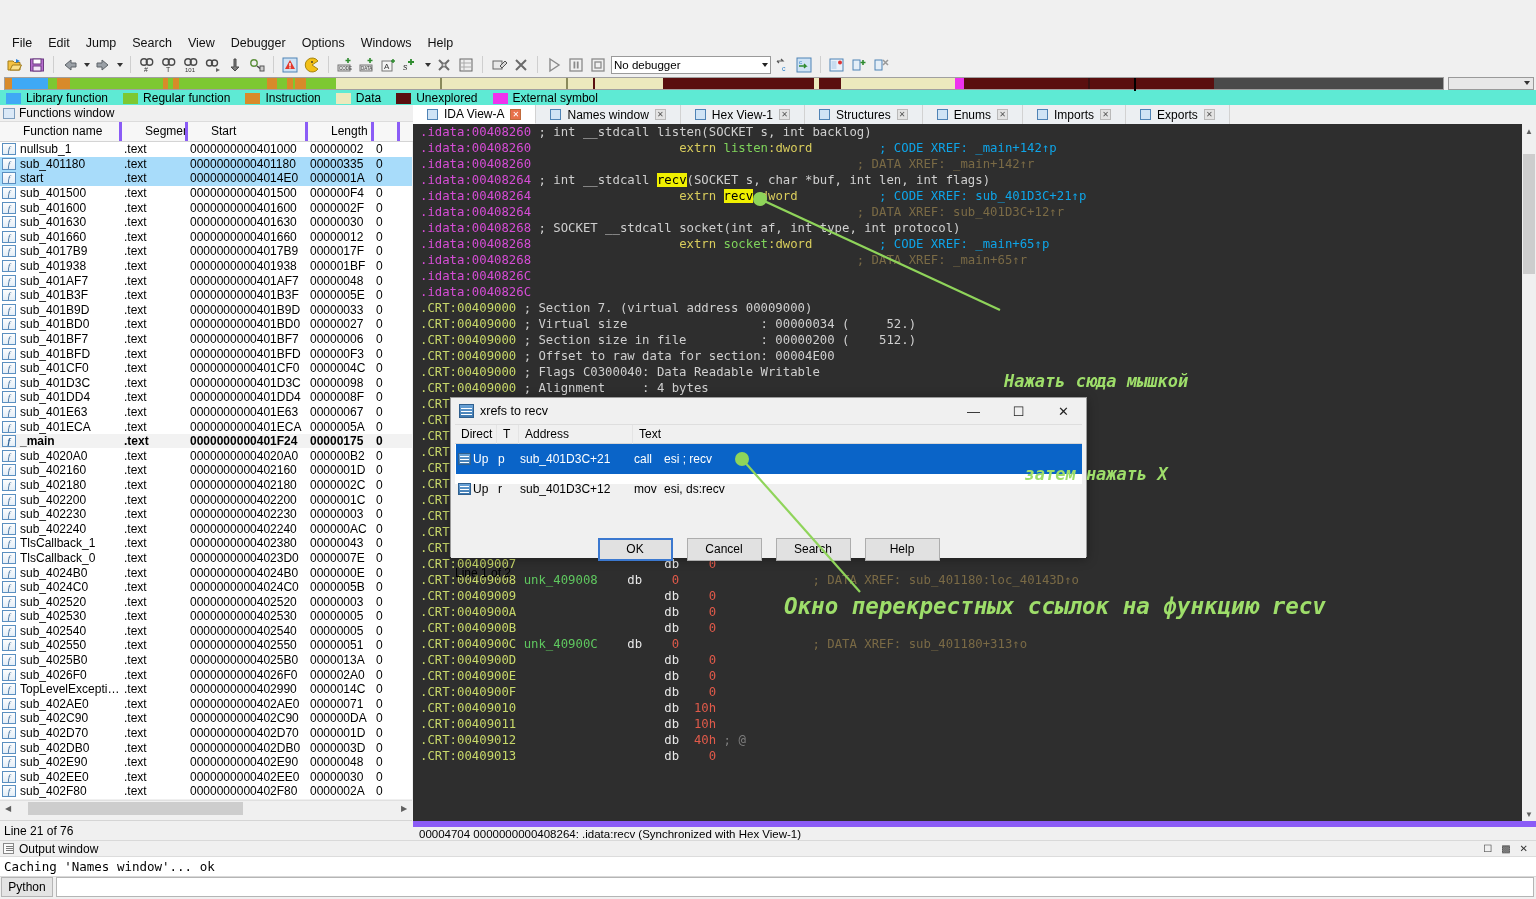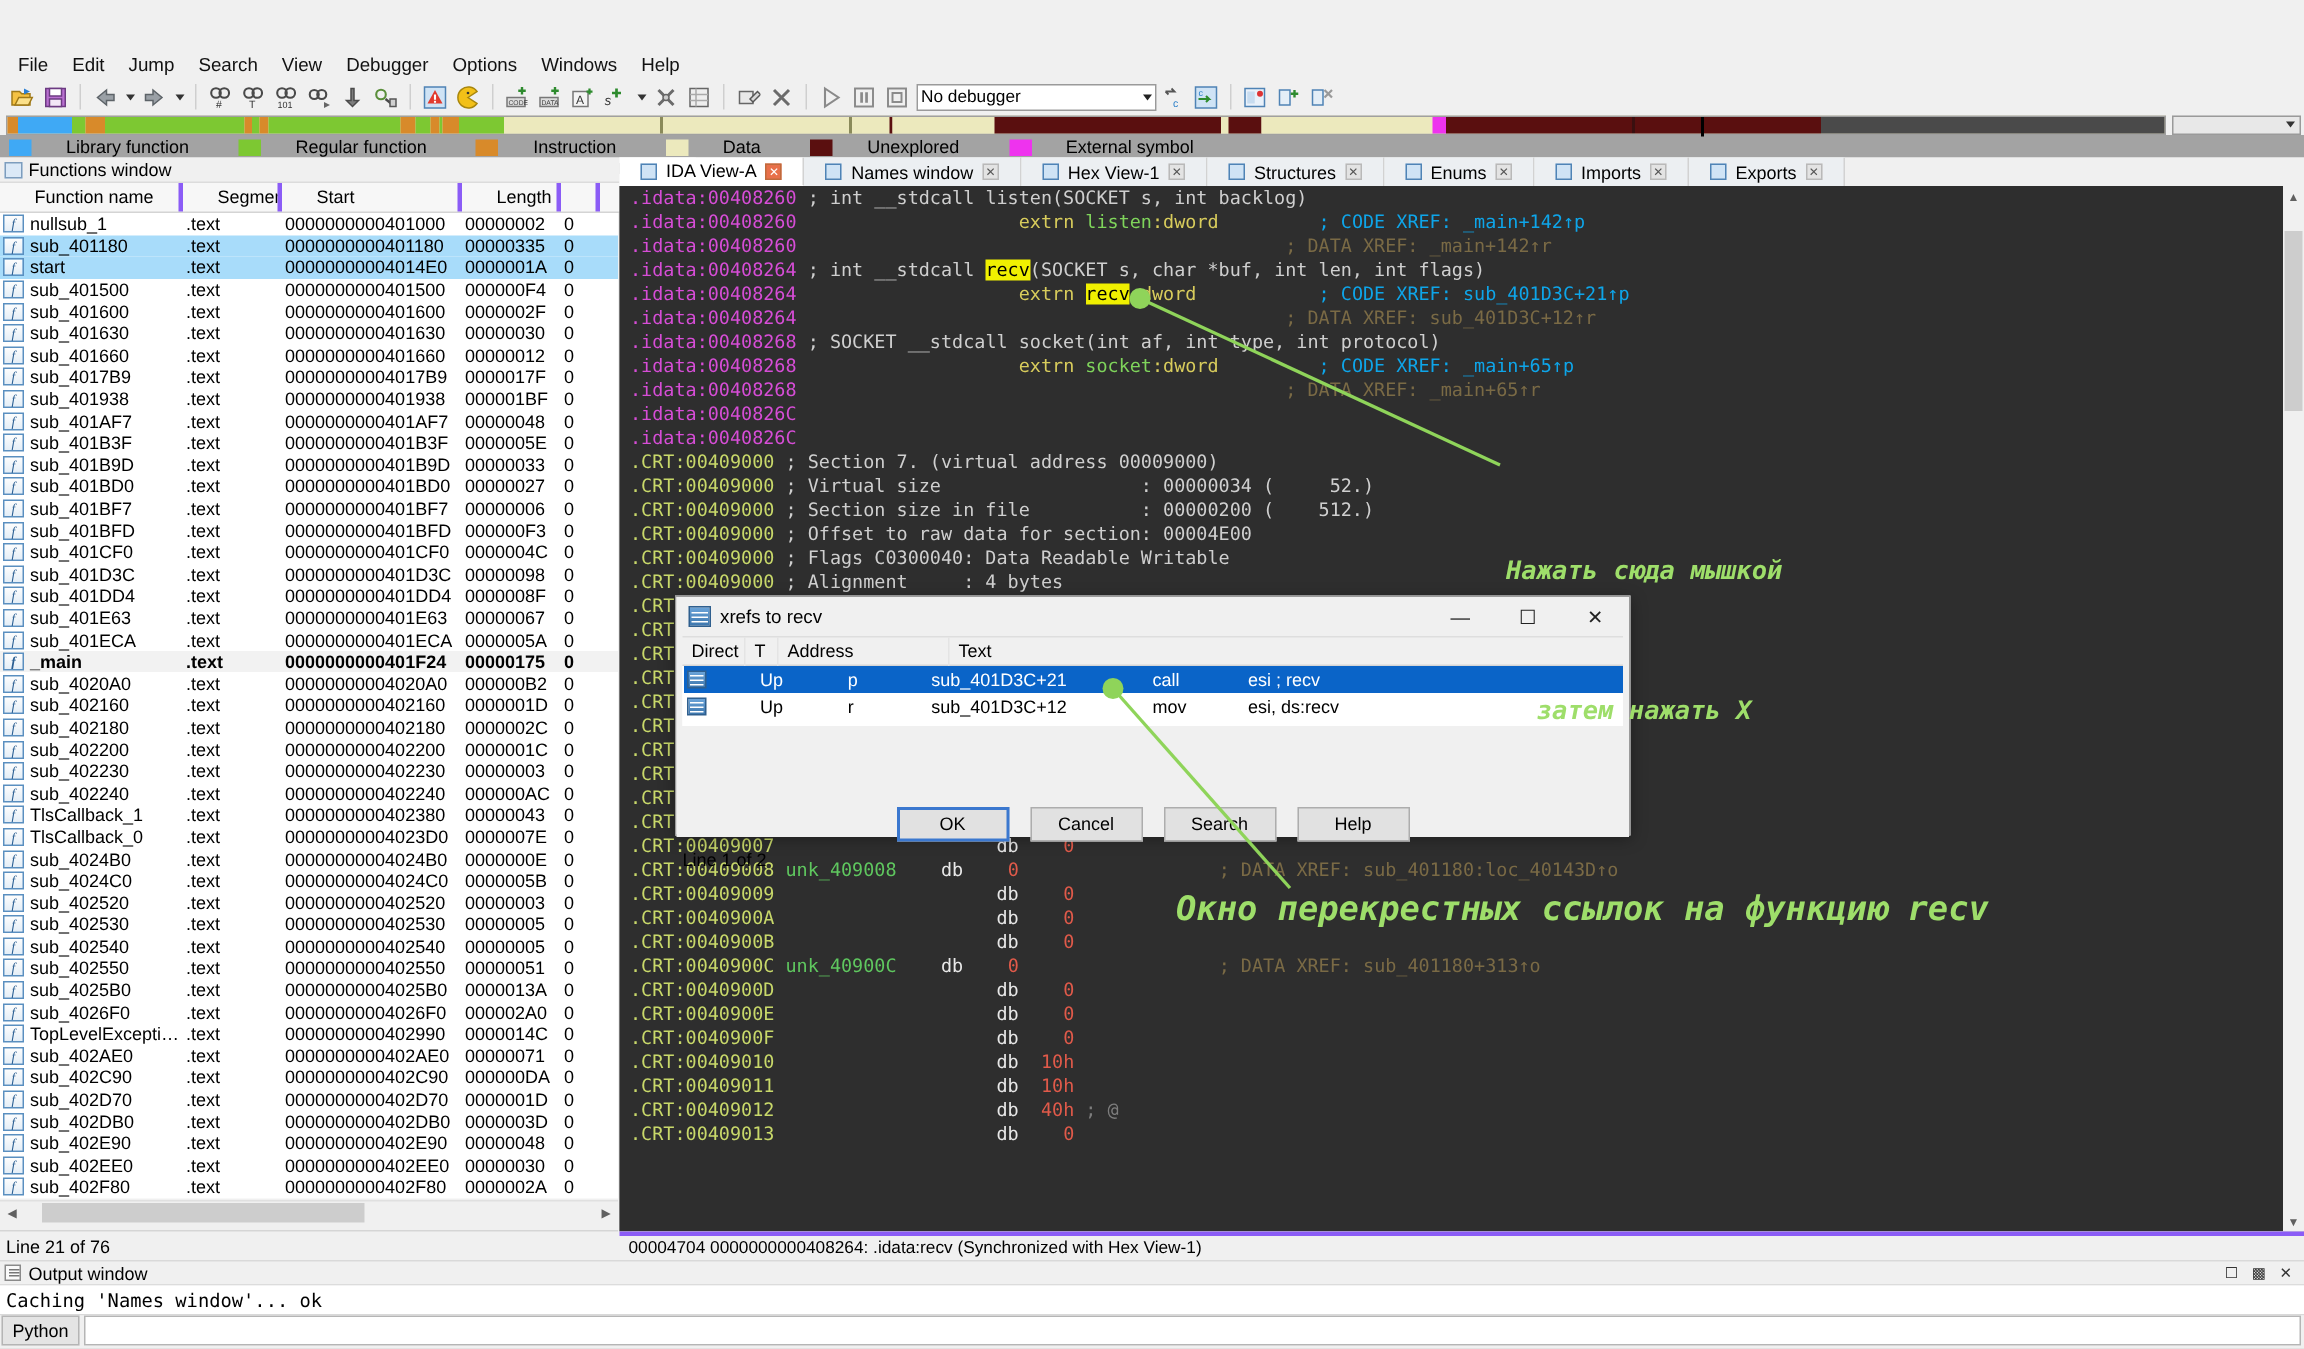--- a/index.html
+++ b/index.html
@@ -67,22 +67,22 @@
   }
   .navband-right:after {
     content: ""; position: absolute; right: 3px; top: 50%; transform: translateY(-50%);
     width: 0; height: 0; border-left: 3px solid transparent; border-right: 3px solid transparent;
     border-top: 4px solid #333;
   }
   .navcursor { position:absolute; width:2px; height:13px; background:#000; top:0; }
 
   
   .legend {
-    height: 16px; display: flex; align-items: center; padding-left: 6px; gap: 23px;
-    font-size: 12px; background: #a3a3a3;
+    height: 16px; display: flex; align-items: center; padding-left: 6px; gap: 5px;
+    font-size: 12px; background: #5eead4;
   }
   .legend .sw { width: 15px; height: 11px; display: inline-block; }
   .legend .lbl { margin-right: 10px; }
 
   
   .main { position: absolute; left: 0; top: 73px; width: 1536px; height: 735px; }
 
   
   .funcs {
     position: absolute; left: 0; top: 0; width: 464px; height: 735px;
@@ -189,21 +189,21 @@
   .unk { color: #5fc75f; }
 
   .code-vscroll {
     position: absolute; right: 0; top: 19px; width: 14px; height: 697px; background: #f0f0f0;
   }
   .code-vscroll .arrow { width:14px; height:14px; display:flex;align-items:center;justify-content:center;font-size:8px;color:#606060;}
   .code-vscroll .thumb { position:absolute; left:1px; top:30px; width:12px; height:120px; background:#cdcdcd; }
 
   .dstatus {
     position: absolute; left: 0; bottom: 0; width: 1123px; height: 19px; background: #f0f0f0;
-    border-top: 3px solid #8b5cf6; display: flex; align-items: center; padding-left: 6px; font-size: 11.5px;
+    border-top: 6px solid #8b5cf6; display: flex; align-items: center; padding-left: 6px; font-size: 11.5px;
   }
 
   
   .leftstrip {
     position: absolute; left: 0; top: 0; width: 8px; height: 697px; background: #2e2e2e;
   }
 
   
   .dialog {
     position: absolute; left: 450px; top: 365px; width: 637px; height: 160px;
@@ -231,21 +231,21 @@
   .xh {
     height: 20px; display: flex; background: #f0f0f0; border-top: 1px solid #dedede;
     border-bottom: 1px solid #d6d6d6; font-size: 12px; align-items: center; margin: 0 4px;
   }
   .xh div { border-right: 1px solid #e4e4e4; padding-left: 6px; height: 19px; line-height: 19px; overflow:hidden; white-space:nowrap;}
   .xc-dir { width: 42px; }
   .xc-t { width: 22px; }
   .xc-addr { width: 114px; }
   .xc-text { width: 418px; border-right: none !important; }
   .xlist { margin: 0 4px; background: #fff; height: 40px; border-left: 1px solid #fff;}
-  .xrow { height: 18px; display: flex; align-items: center; font-size: 12px; white-space: nowrap; justify-content: space-between; }
+  .xrow { height: 30px; display: flex; align-items: center; font-size: 12px; white-space: nowrap; }
   .xrow.sel { background: #0a64c8; color: #fff; }
   .xico {
     width: 13px; height: 12px; margin-left: 2px; margin-right: 2px; flex: none;
     background: linear-gradient(#6aa3d8,#3d77ae); border: 1px solid #2f5f8e; position: relative;
   }
   .xico:after {
     content:""; position:absolute; left:1px; top:2px; width:9px; height:1px;
     background:#fff; box-shadow: 0 3px 0 #fff, 0 6px 0 #fff;
   }
   .xcell { overflow: hidden; white-space: nowrap; }

